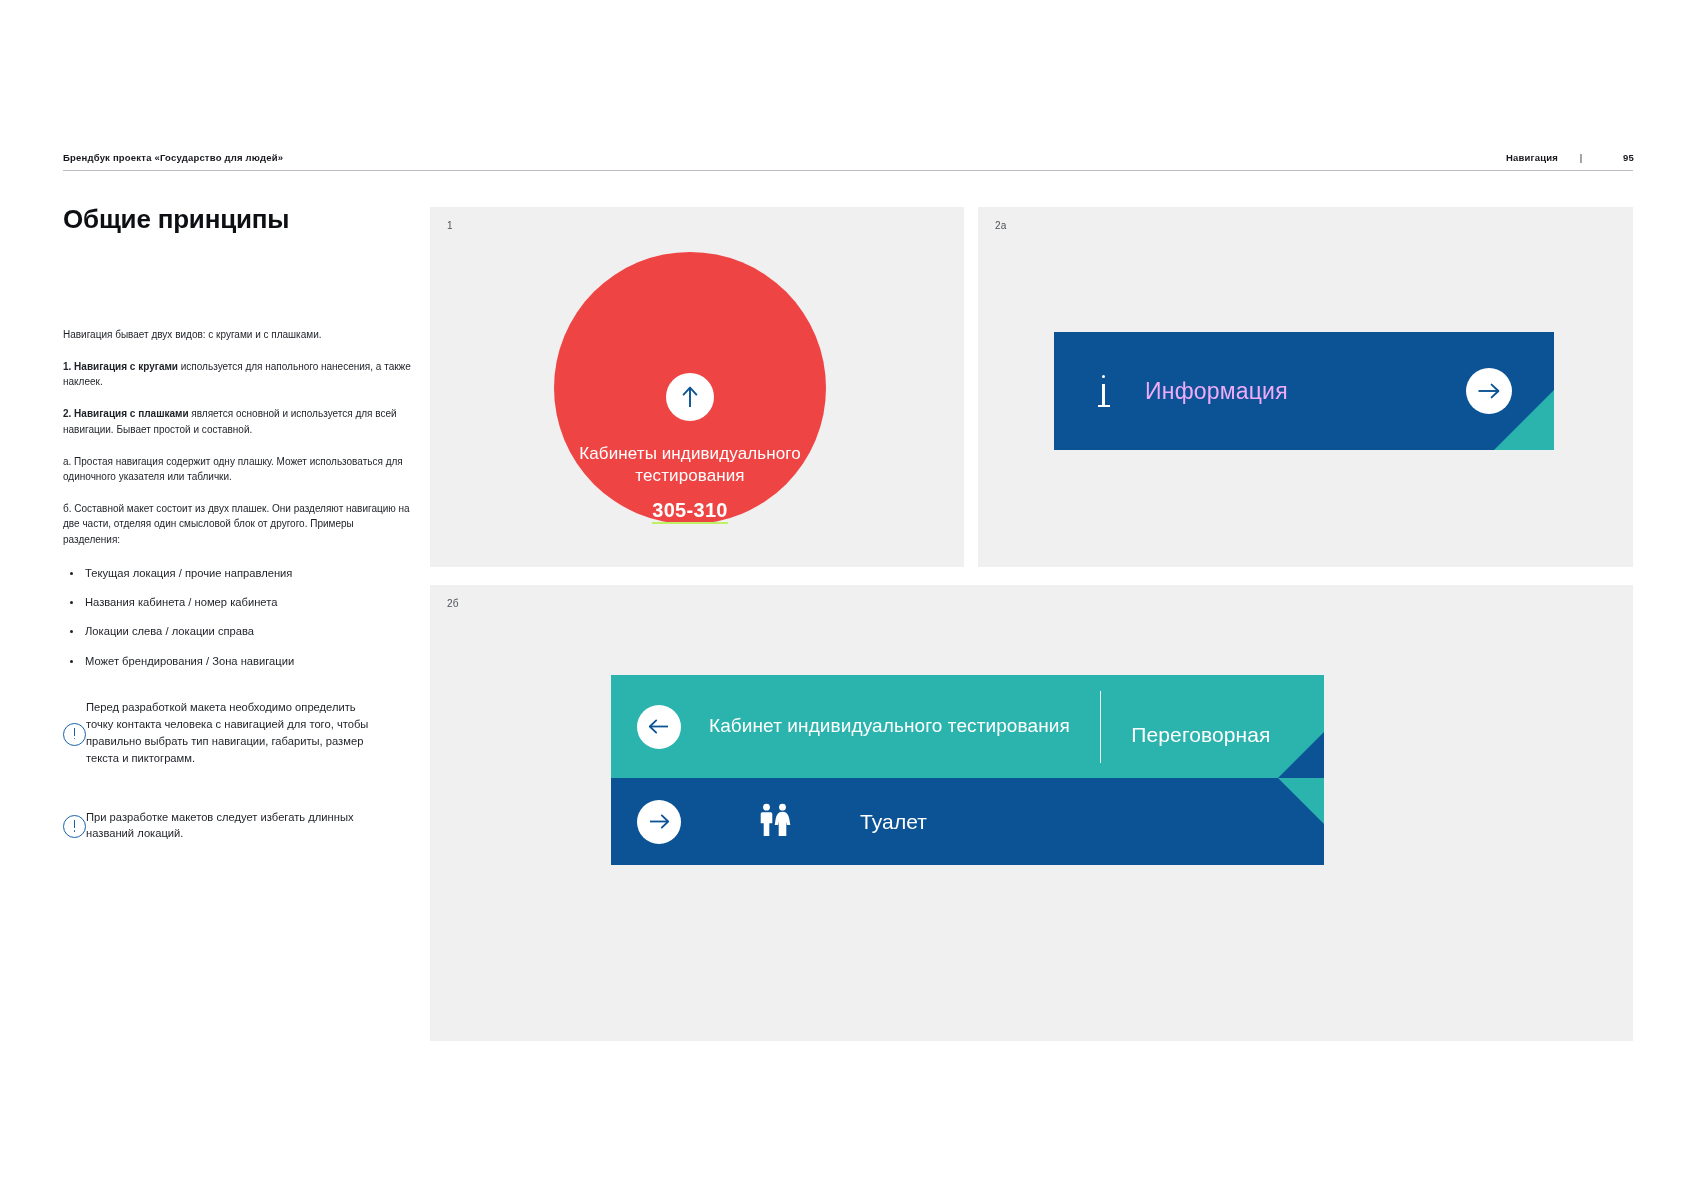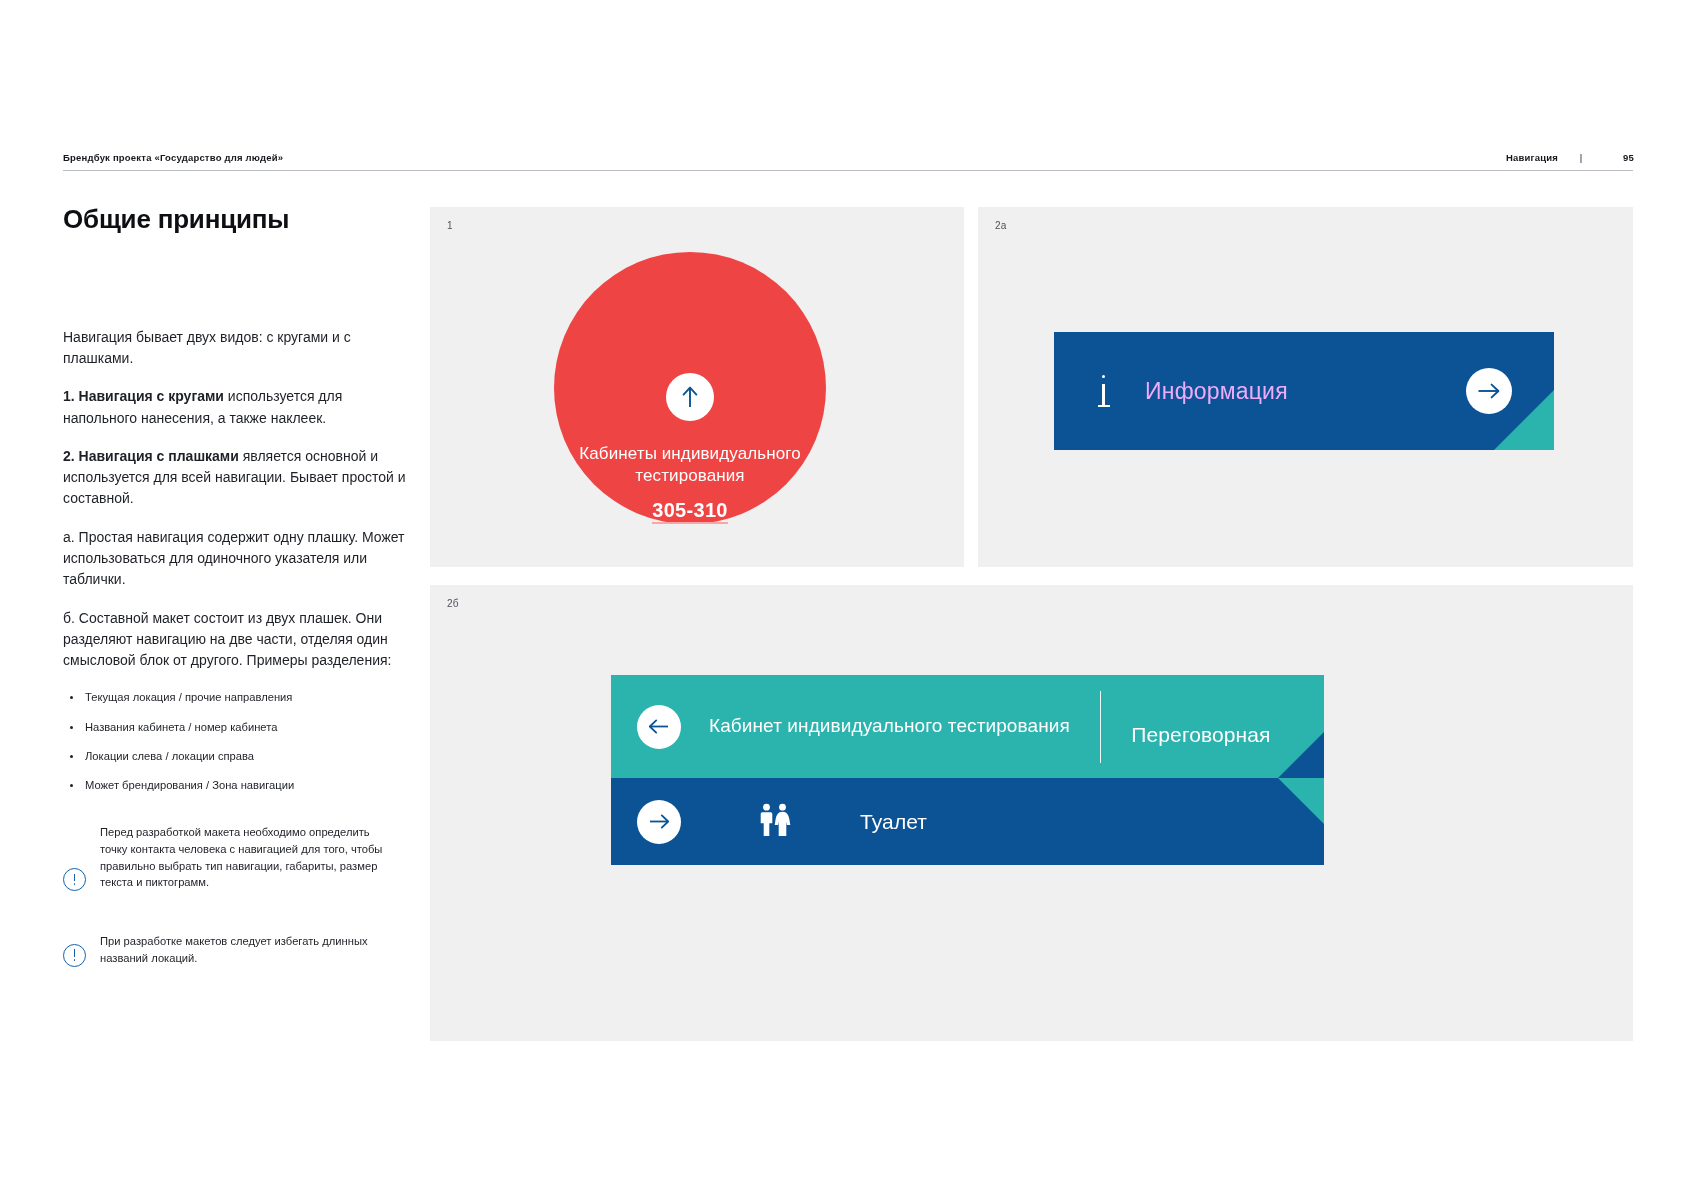--- a/index.html
+++ b/index.html
@@ -71,21 +71,21 @@
   }
   #page-title {
     font-size: 26px;
     font-weight: 700;
     letter-spacing: -0.2px;
     line-height: 1.15;
     margin: 0 0 92px 0;
     color: #0d0f13;
   }
   .body-p {
-    font-size: 14px;
+    font-size: 10px;
     line-height: 1.52;
     margin: 0 0 17px 0;
     color: #1d2026;
     max-width: 350px;
   }
   .body-p b { font-weight: 700; }
 
   ul.bullets {
     list-style: none;
     margin: 18px 0 0 0;
@@ -106,22 +106,21 @@
     top: 7px;
     width: 3px;
     height: 3px;
     border-radius: 50%;
     background: #1d2026;
   }
 
   .note {
     position: relative;
     display: flex;
-    align-items: flex-end;
-    gap: 14px;
+    align-items: center;
     margin-top: 30px;
   }
   .note-icon {
     flex: 0 0 auto;
     width: 21px;
     height: 21px;
     border: 1.4px solid #1760a8;
     border-radius: 50%;
     position: relative;
     margin-top: 2px;
@@ -205,21 +204,21 @@
     text-align: center;
     font-weight: 400;
     letter-spacing: 0.1px;
   }
   #nav-circle-number {
     color: #ffffff;
     font-size: 20px;
     font-weight: 700;
     letter-spacing: 0.3px;
     margin-top: 11px;
-    border-bottom: 2px solid #fca5a5;
+    border-bottom: 2px solid #bef264;
     padding-bottom: 1px;
     line-height: 1.1;
   }
 
   
   #plaque-simple {
     position: absolute;
     left: 76px;
     top: 125px;
     width: 500px;

